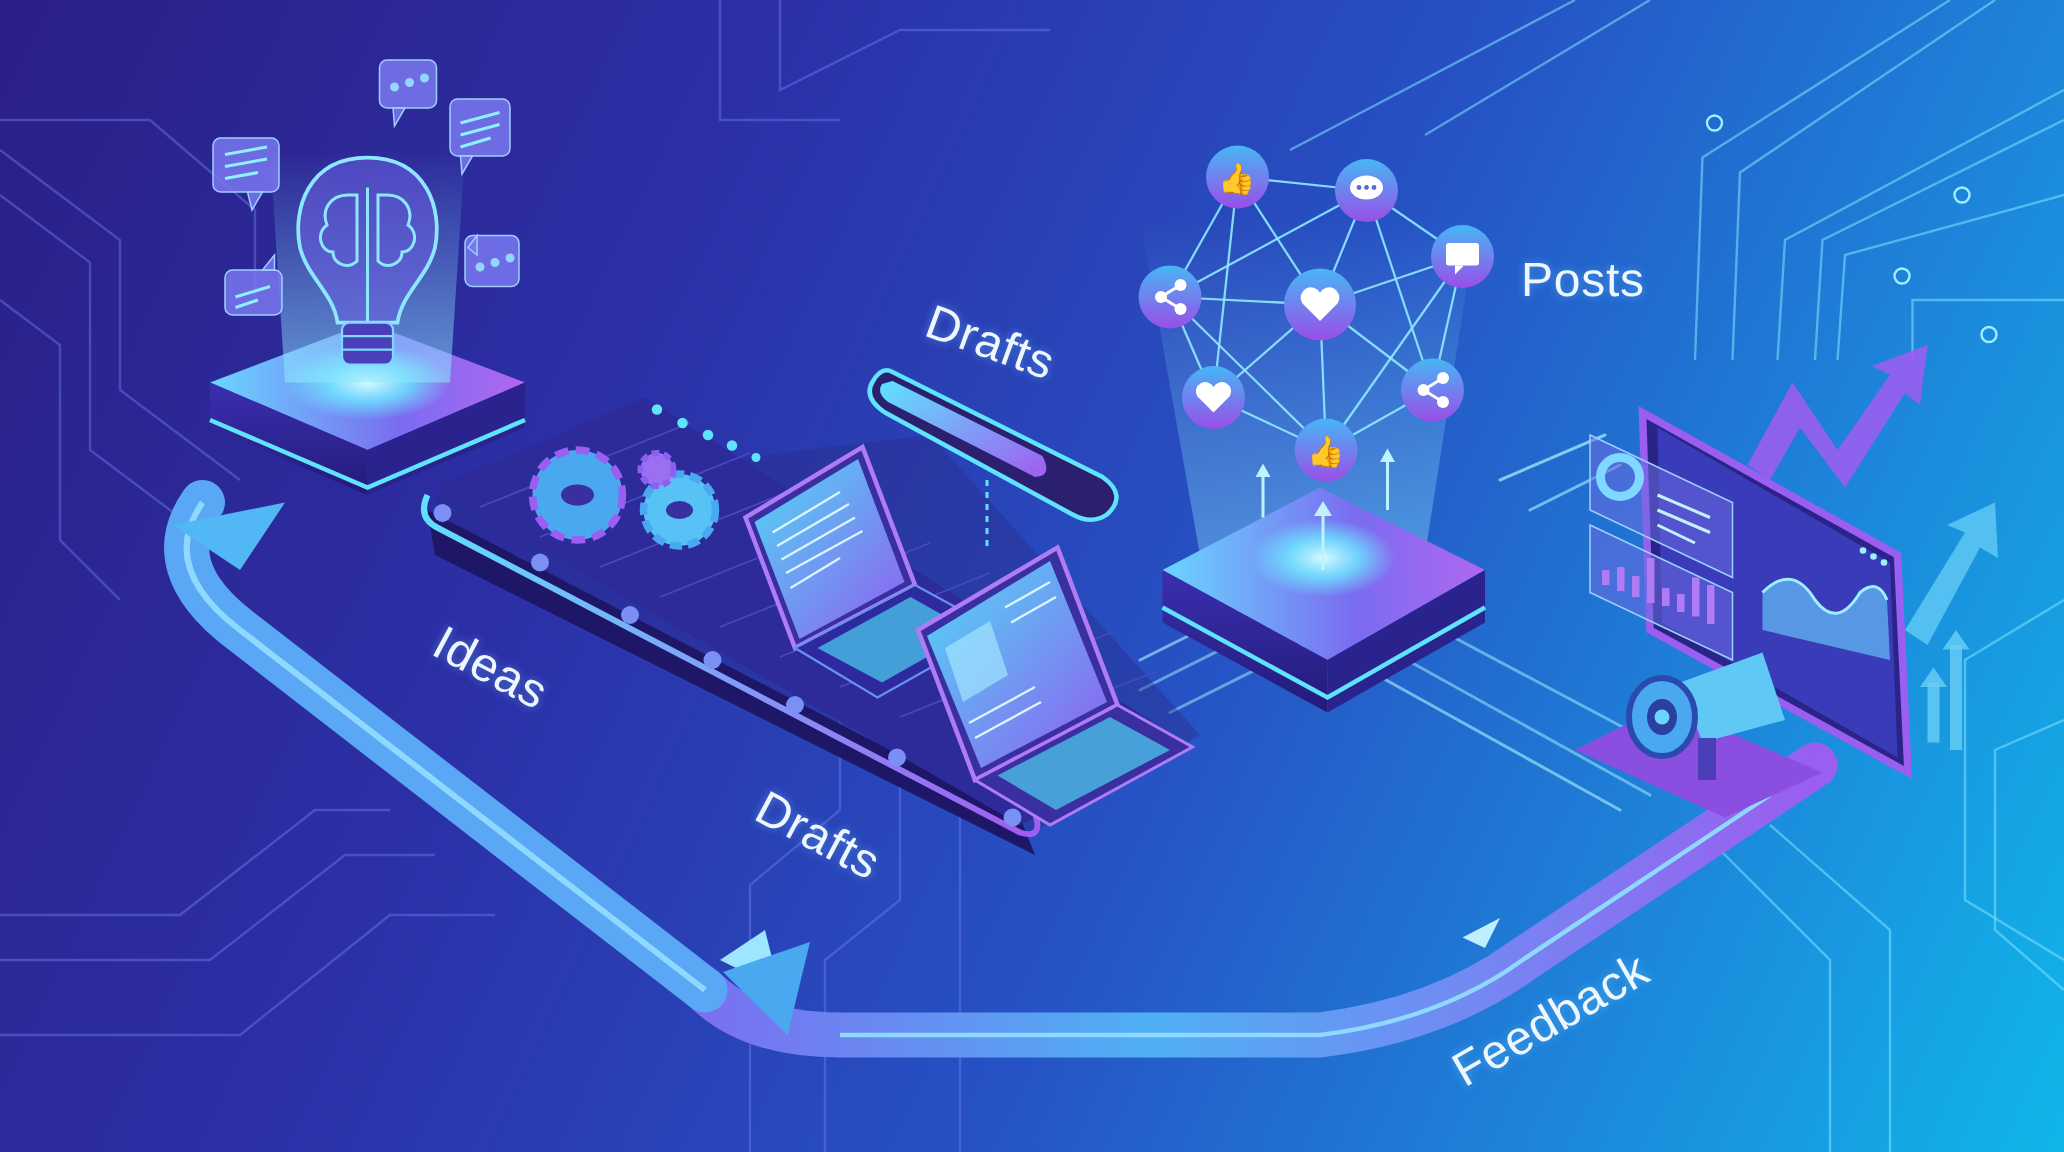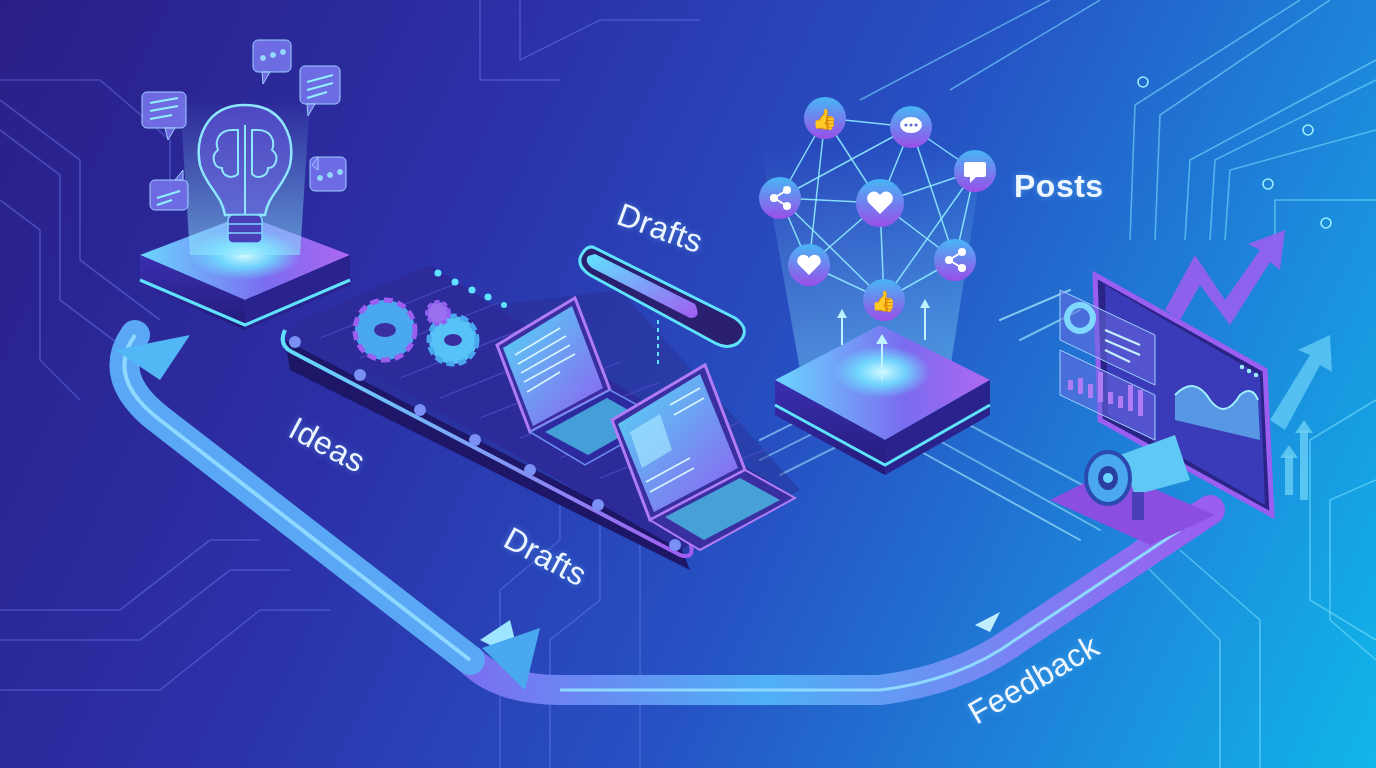--- a/index.html
+++ b/index.html
@@ -378,14 +378,14 @@
     <ellipse cx="1108" cy="478" rx="22" ry="26" fill="#4aa8f0" stroke="#2a4ab0" stroke-width="4"></ellipse>
     <ellipse cx="1108" cy="478" rx="10" ry="12" fill="#2a3fa0"></ellipse>
     <circle cx="1108" cy="478" r="5" fill="#6ad6ff"></circle>
     <rect x="1132" y="492" width="12" height="28" fill="#4a3fb8"></rect>
   </g>
 </svg>
 
 <div class="lbl" style="left:300px; top:410px; font-size:32px; transform:rotate(28deg); transform-origin:left top;">Ideas</div>
 <div class="lbl" style="left:515px; top:520px; font-size:32px; transform:rotate(28deg); transform-origin:left top;">Drafts</div>
 <div class="lbl" style="left:625px; top:196px; font-size:32px; transform:rotate(20deg); transform-origin:left top;">Drafts</div>
-<div class="lbl" style="left:1014px; top:168px; font-size:32px;font-weight:bold;">Posts</div>
+<div class="lbl" style="left:1014px; top:168px; font-size:32px;">Posts</div>
 <div class="lbl" style="left:962px; top:700px; font-size:32px; transform:rotate(-30deg); transform-origin:left top;">Feedback</div>
 
 </body></html>

